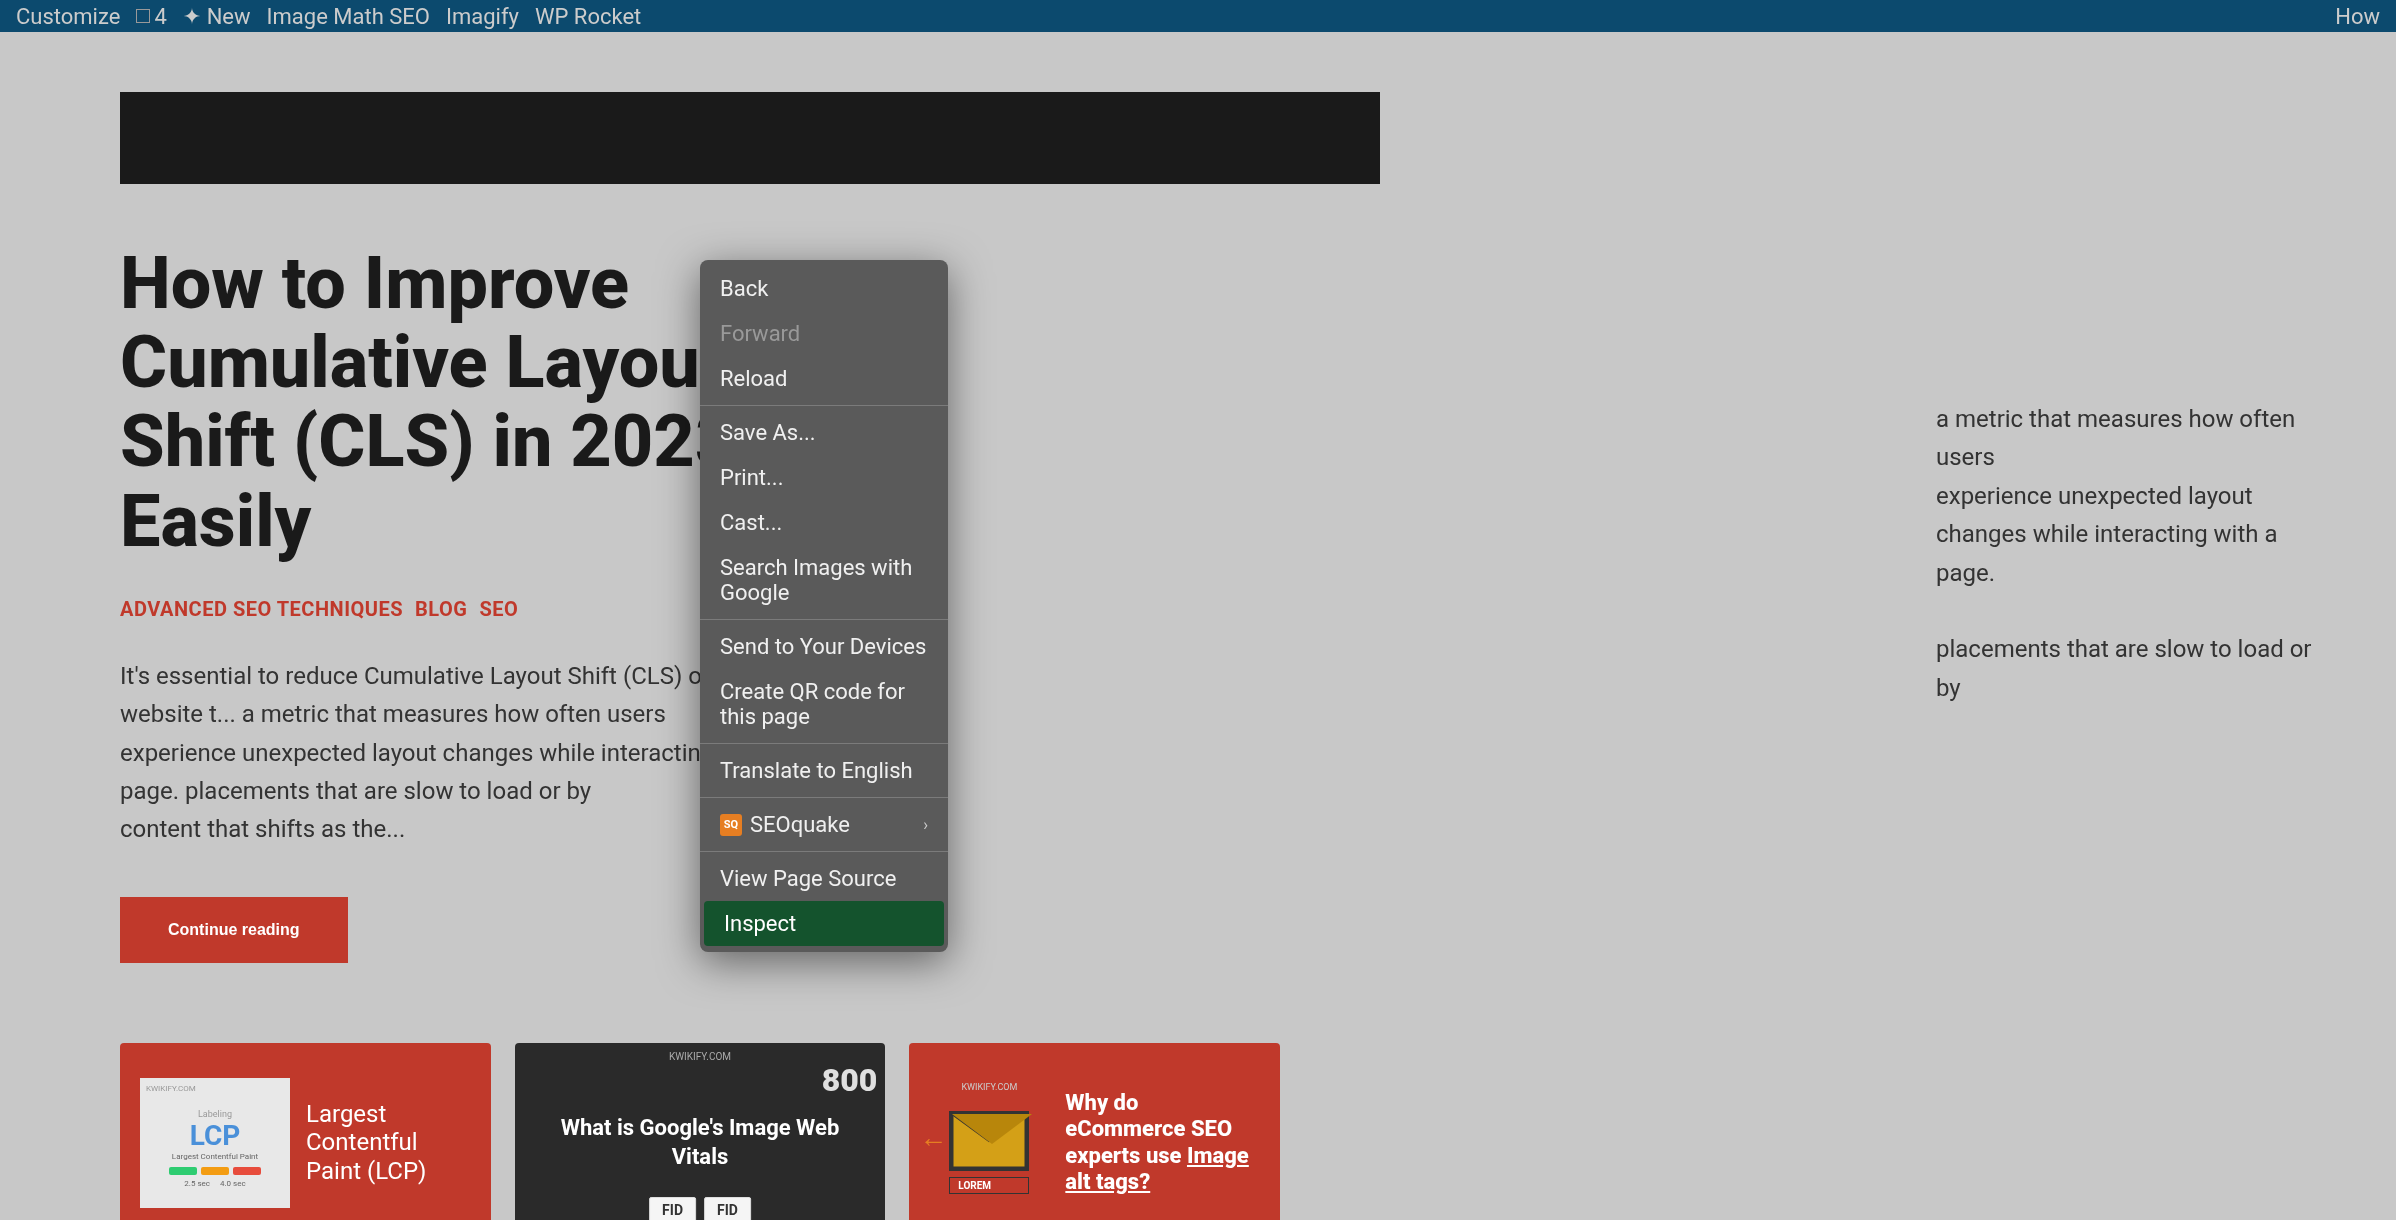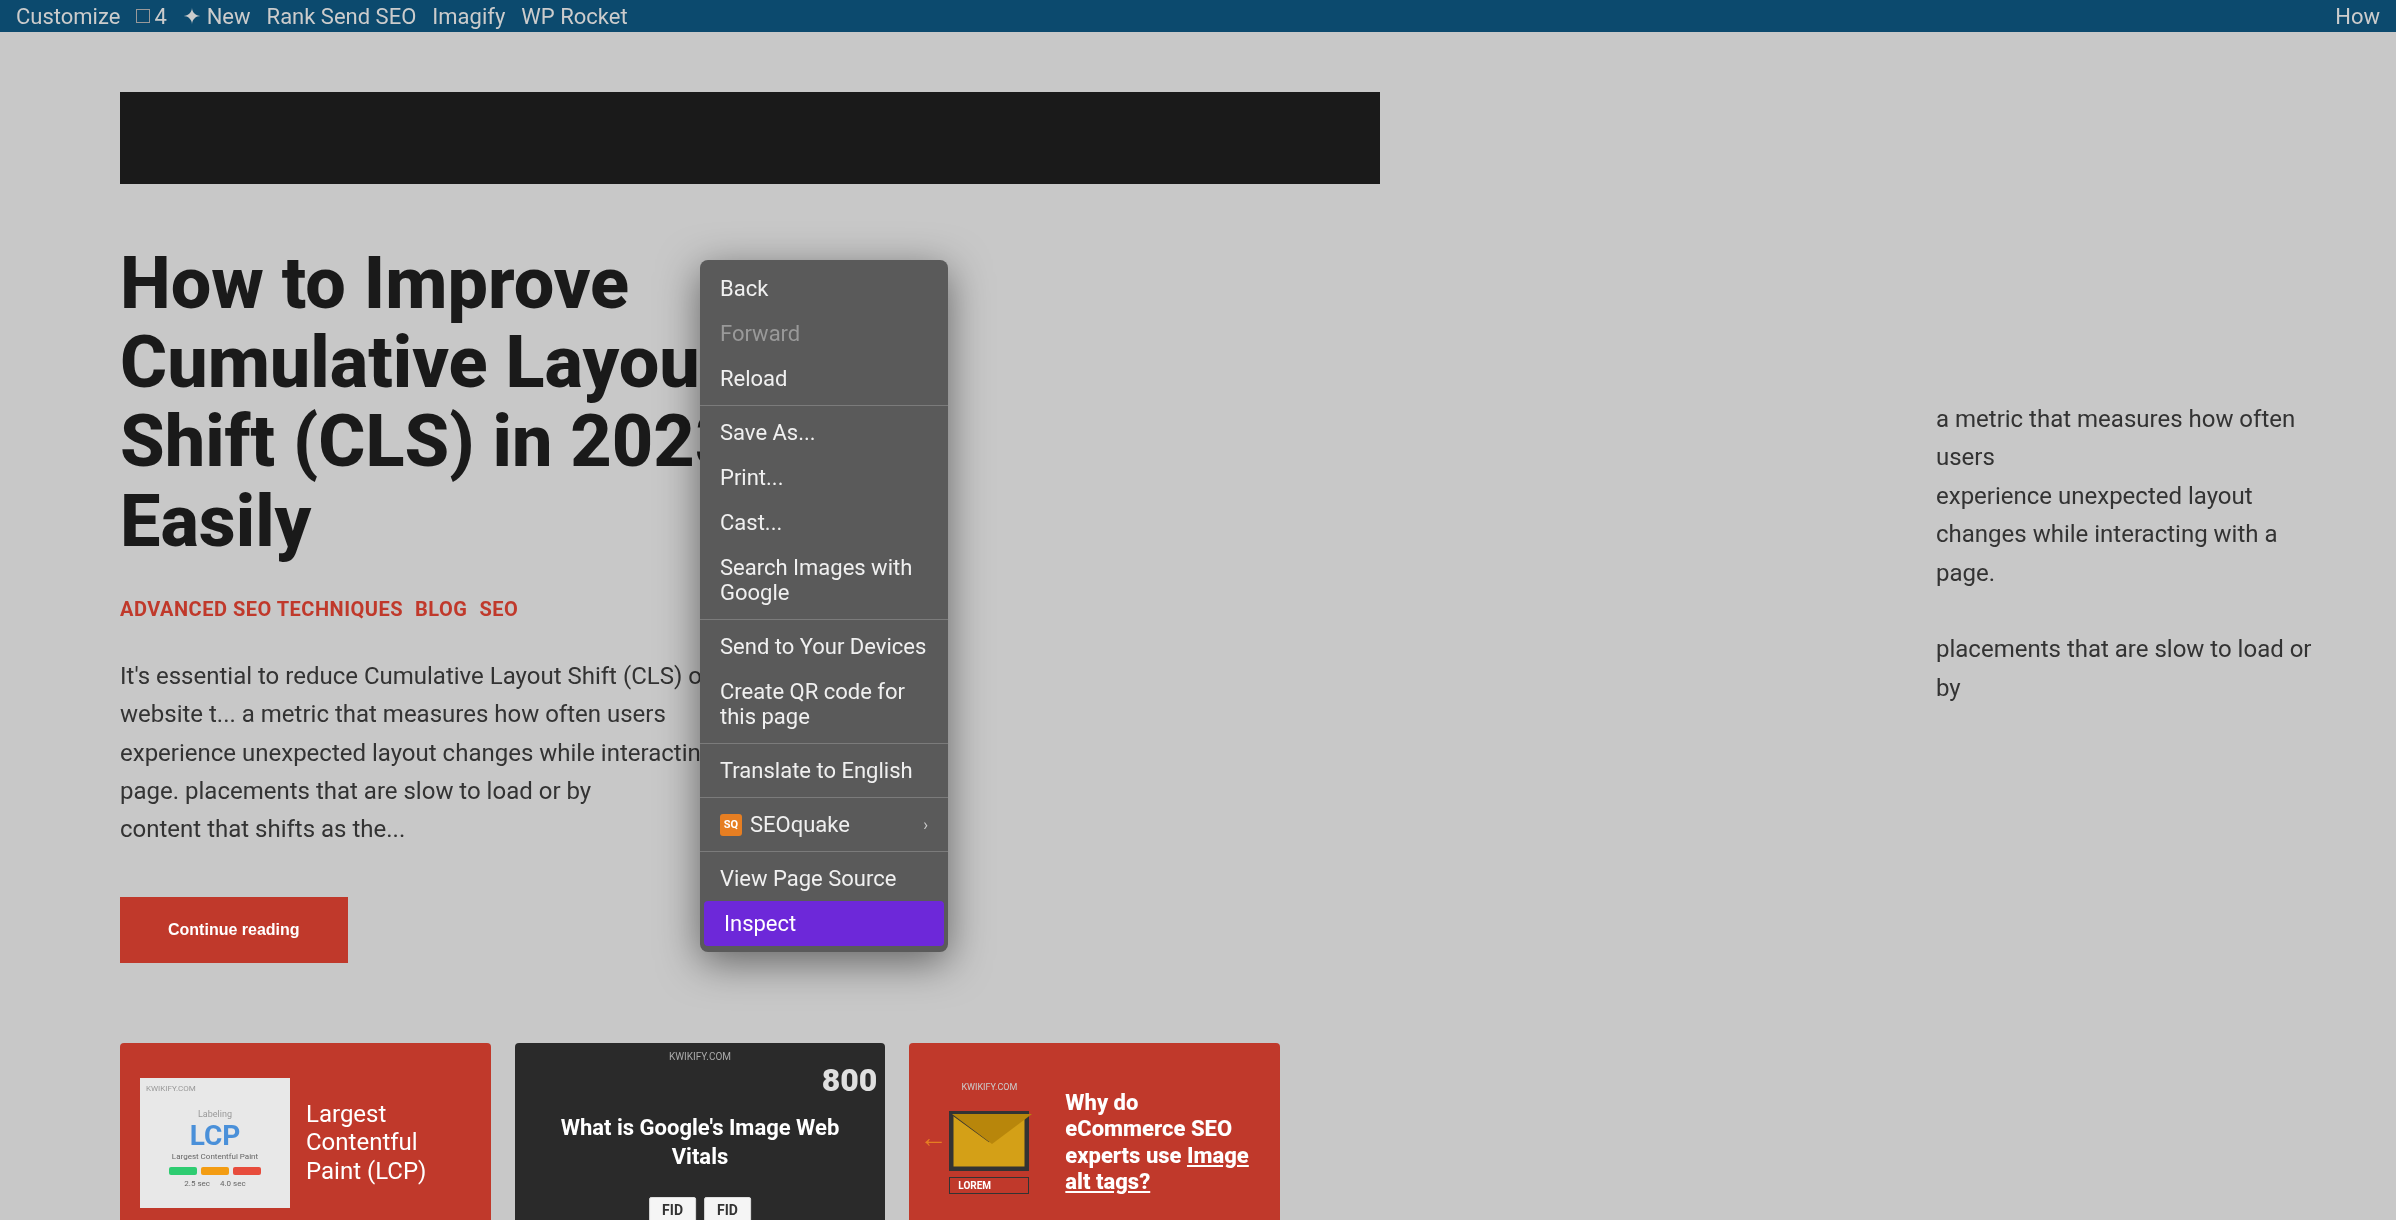--- a/index.html
+++ b/index.html
@@ -276,21 +276,21 @@
       align-items: center;
       justify-content: space-between;
     }
 
     .menu-item.disabled {
       color: #999;
       cursor: default;
     }
 
     .menu-item.highlighted {
-      background: #6d28d9;
+      background: #14532d;
       color: white;
       border-radius: 4px;
       margin: 0 4px;
     }
 
     .menu-separator {
       height: 1px;
       background: rgba(255,255,255,0.2);
       margin: 4px 0;
     }
@@ -355,21 +355,21 @@
 <div class="top-bar">
   <span class="top-bar-item">Customize</span>
   <span class="top-bar-item tab-count">
     <span class="tab-checkbox"></span>
     <span>4</span>
   </span>
   <span class="top-bar-item">
     <span>✦</span>
     <span>New</span>
   </span>
-  <span class="top-bar-item">Rank Send SEO</span>
+  <span class="top-bar-item">Image Math SEO</span>
   <span class="top-bar-item">Imagify</span>
   <span class="top-bar-item">WP Rocket</span>
   <span class="top-bar-item" style="margin-left:auto">How</span>
 </div>
 
 <div class="main-content">
 
   
   <div class="hero-image"></div>
 

